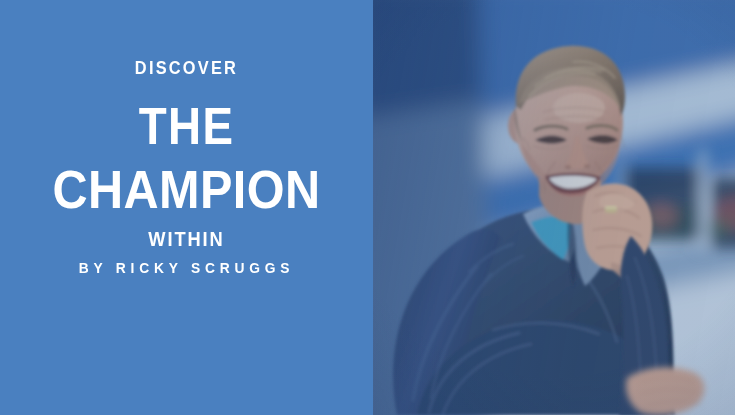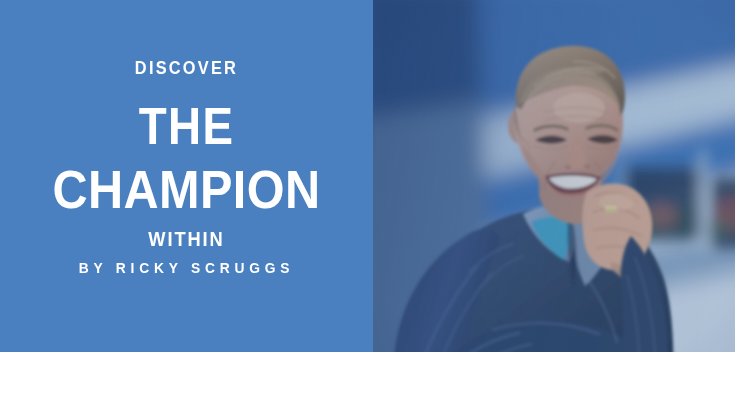--- a/index.html
+++ b/index.html
@@ -7,21 +7,21 @@
 
   html, body {
     width:735px; height:415px;
     background:#ffffff;
     font-family:"Liberation Sans", sans-serif;
     overflow:hidden;
   }
 
   .cover {
     position:relative;
-    width:735px; height:352px;
+    width:735px; height:415px;
     overflow:hidden;
     background:#fde047;
   }
 
   
   .title-panel {
     position:absolute;
     left:0; top:0;
     width:373px; height:415px;
     background:#4a80c0;

